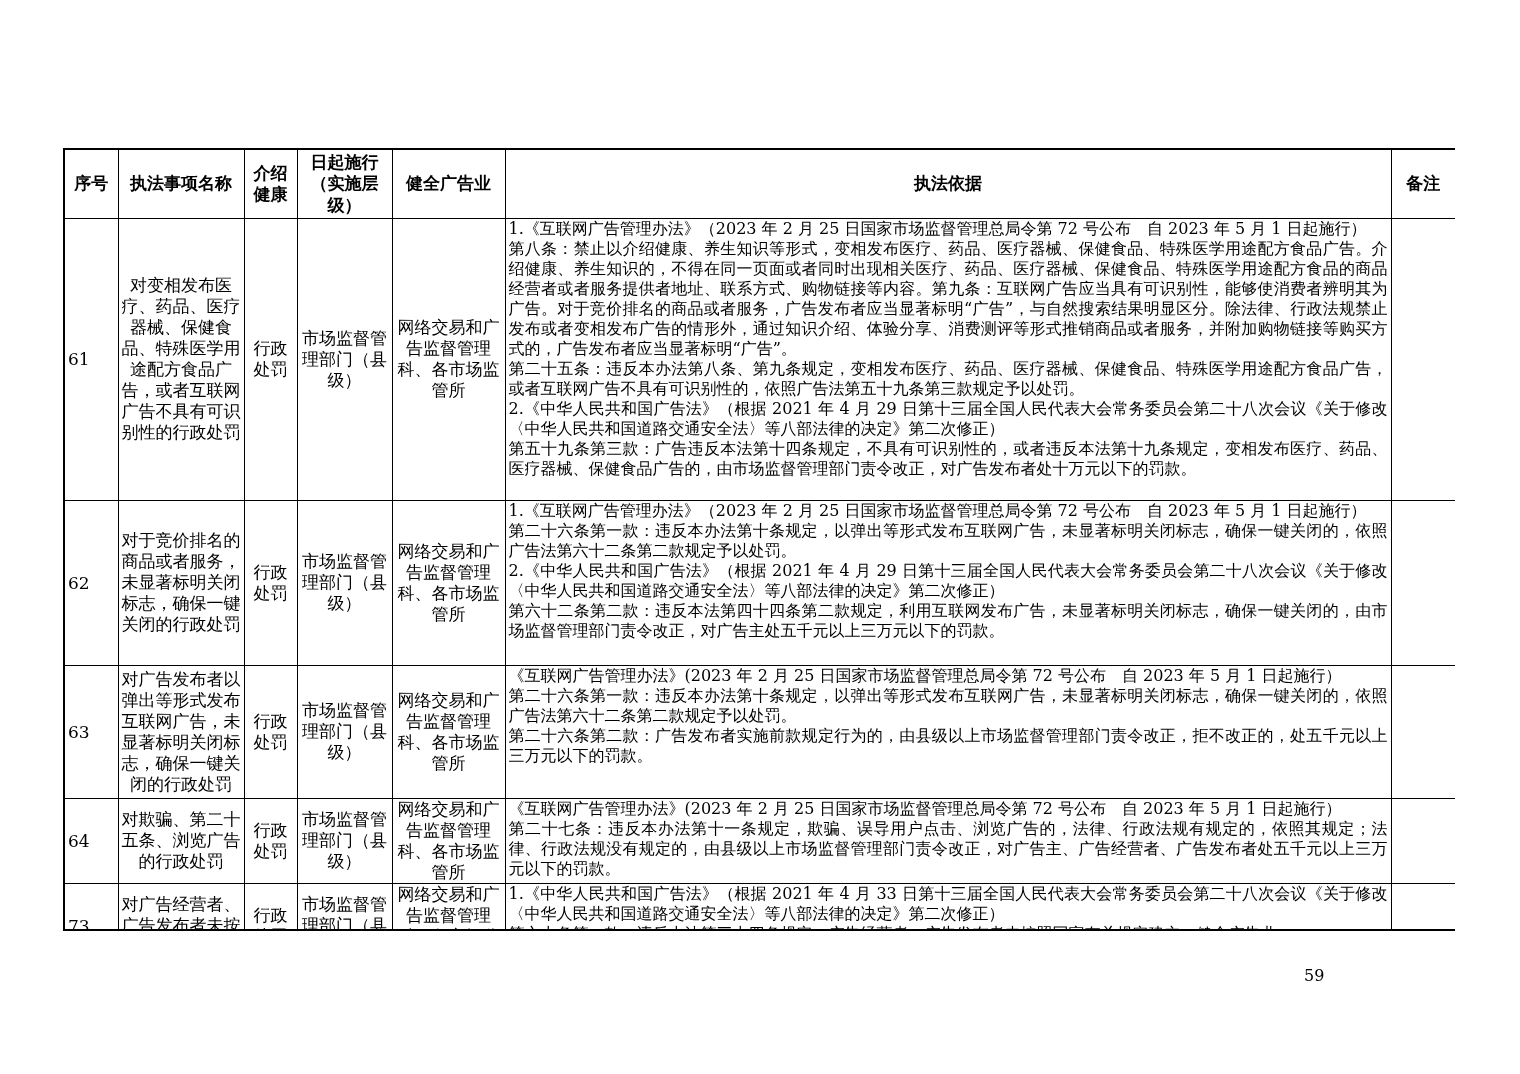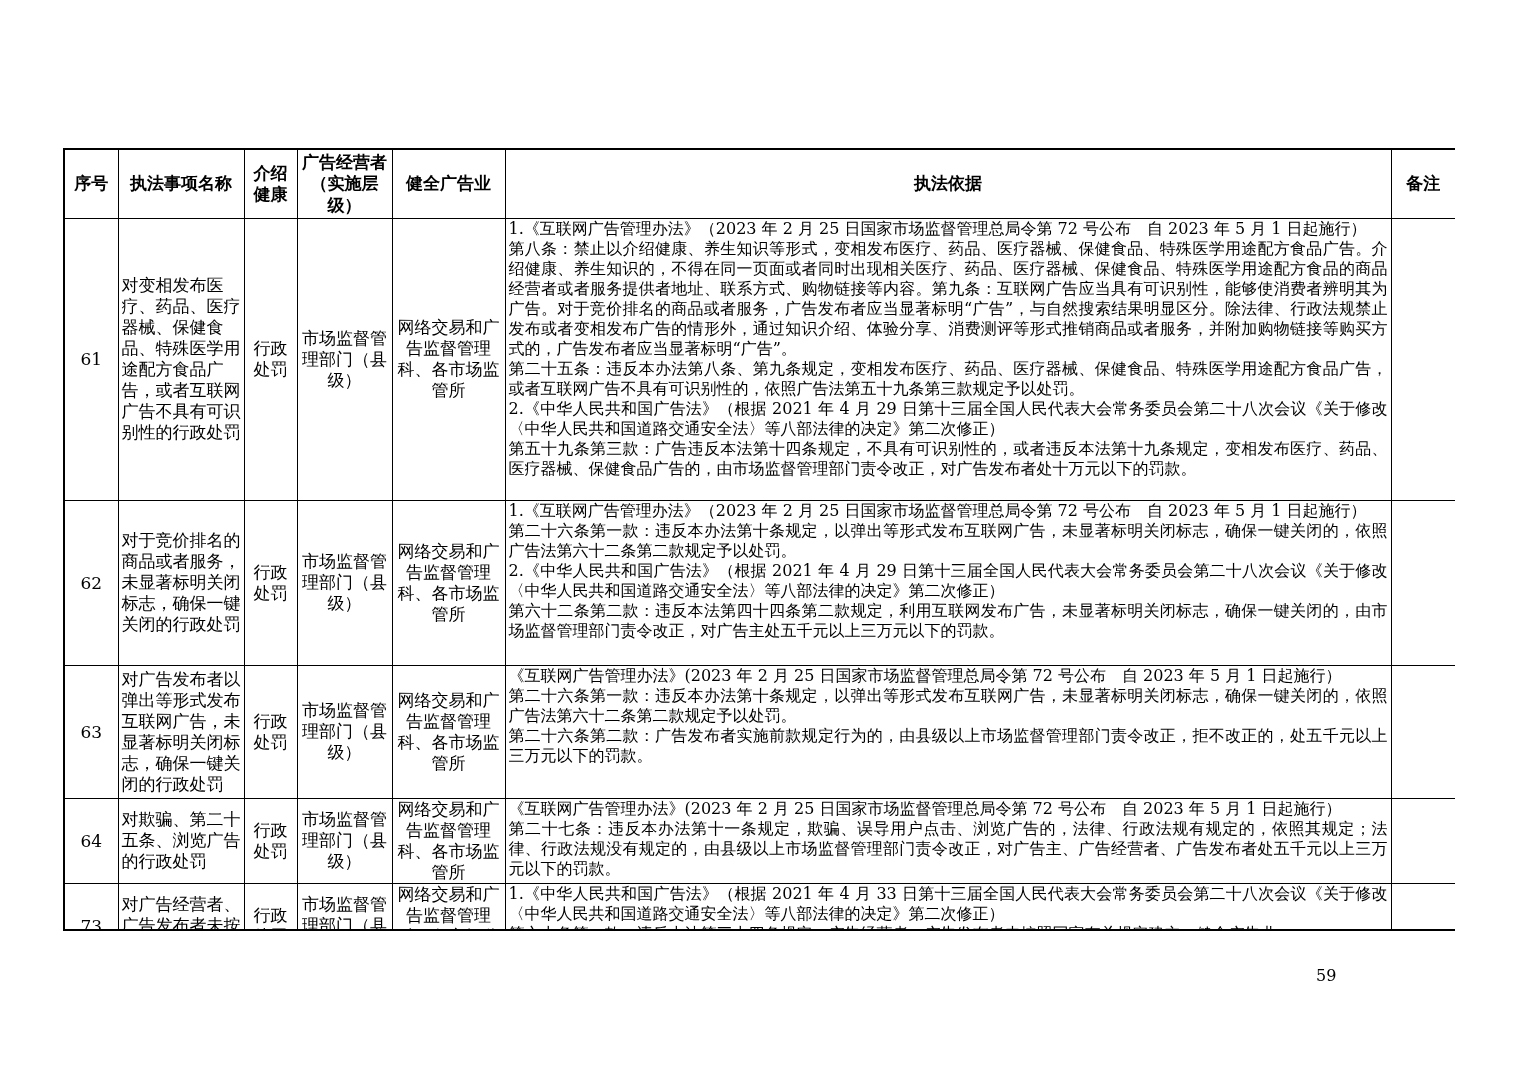--- a/index.html
+++ b/index.html
@@ -16,40 +16,39 @@
     border-collapse:collapse;table-layout:fixed;width:1392px;
     border:2px solid #000;
   }
   table.law th,table.law td{
     border:1px solid #000;overflow:hidden;padding:0 3px;box-sizing:border-box;
   }
   table.law th{
     font-weight:bold;font-size:17px;line-height:1.25;
     text-align:center;vertical-align:middle;padding:2px 2px;
   }
-  td.c-seq{font-size:17px;text-align:center;vertical-align:middle;}
-  td.c-name{font-size:17px;line-height:21px;vertical-align:middle;padding:0 5px;}
+  td.c-seq{font-size:17px;vertical-align:middle;}
+  td.c-name{font-size:17px;line-height:21px;text-align:center;vertical-align:middle;padding:0 5px;}
   td.c-cat,td.c-subj,td.c-agency{
     font-size:17px;line-height:21px;text-align:center;vertical-align:middle;padding:0 4px;
   }
   td.c-basis{
     font-size:16px;line-height:20px;text-align:justify;text-justify:inter-ideograph;
     vertical-align:top;white-space:pre-line;padding:1px 5px 1px 5px;
   }
   td.c-remark{background:#fff;}
   tr.hrow{height:57px;}
   tr.r0{height:282px;}
   tr.r1{height:165px;}
   tr.r2{height:133px;}
   tr.r3{height:80px;}
   tr.r4{height:66px;}
   .page-number{
     position:absolute;left:1304px;top:966px;font-size:16px;
     font-family:"DejaVu Serif","Liberation Serif",serif;
-    margin-left:12px;
   }
 </style>
 </head>
 <body>
 
 <div class="table-wrap">
   <table class="law">
     <colgroup>
       <col style="width:54px">
       <col style="width:126px">
@@ -57,21 +56,21 @@
       <col style="width:95px">
       <col style="width:113px">
       <col style="width:886px">
       <col style="width:65px">
     </colgroup>
     <thead>
       <tr class="hrow">
         <th>序号</th>
         <th>执法事项名称</th>
         <th>介绍健康</th>
-        <th>广告经营者（实施层级）</th>
+        <th>日起施行（实施层级）</th>
         <th>健全广告业</th>
         <th>执法依据</th>
         <th>备注</th>
       </tr>
     </thead>
     <tbody>
       <tr class="r0">
         <td class="c-seq">61</td>
         <td class="c-name">对变相发布医疗、药品、医疗器械、保健食品、特殊医学用途配方食品广告，或者互联网广告不具有可识别性的行政处罚</td>
         <td class="c-cat">行政处罚</td>

